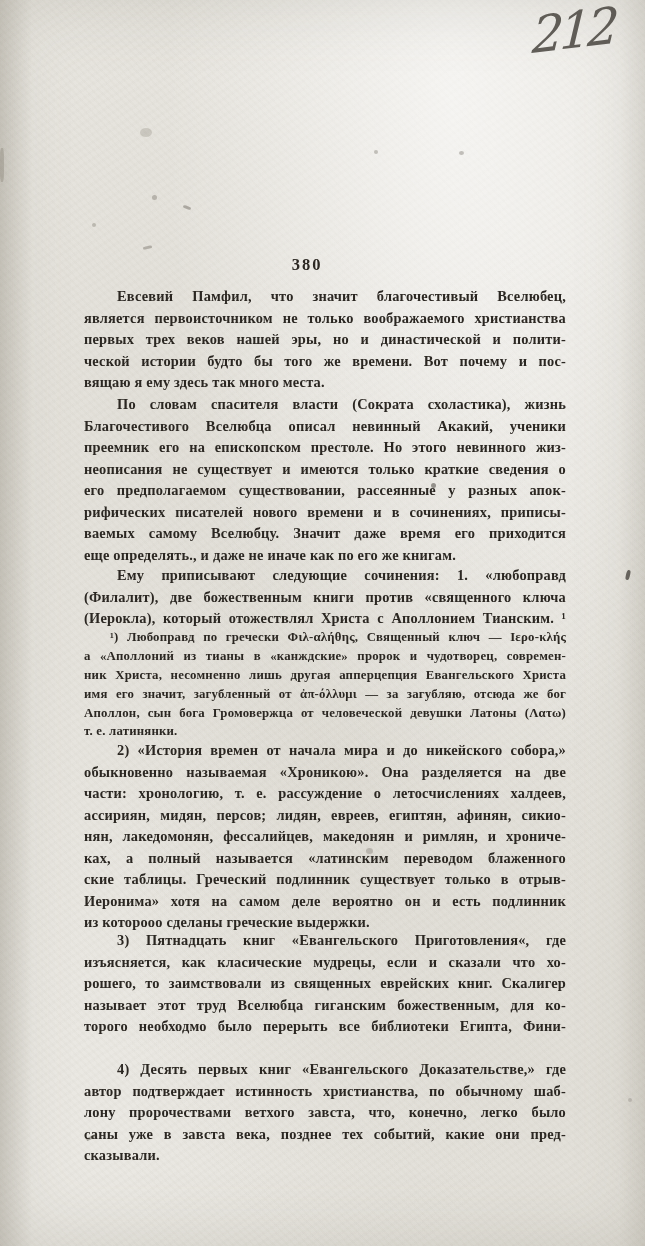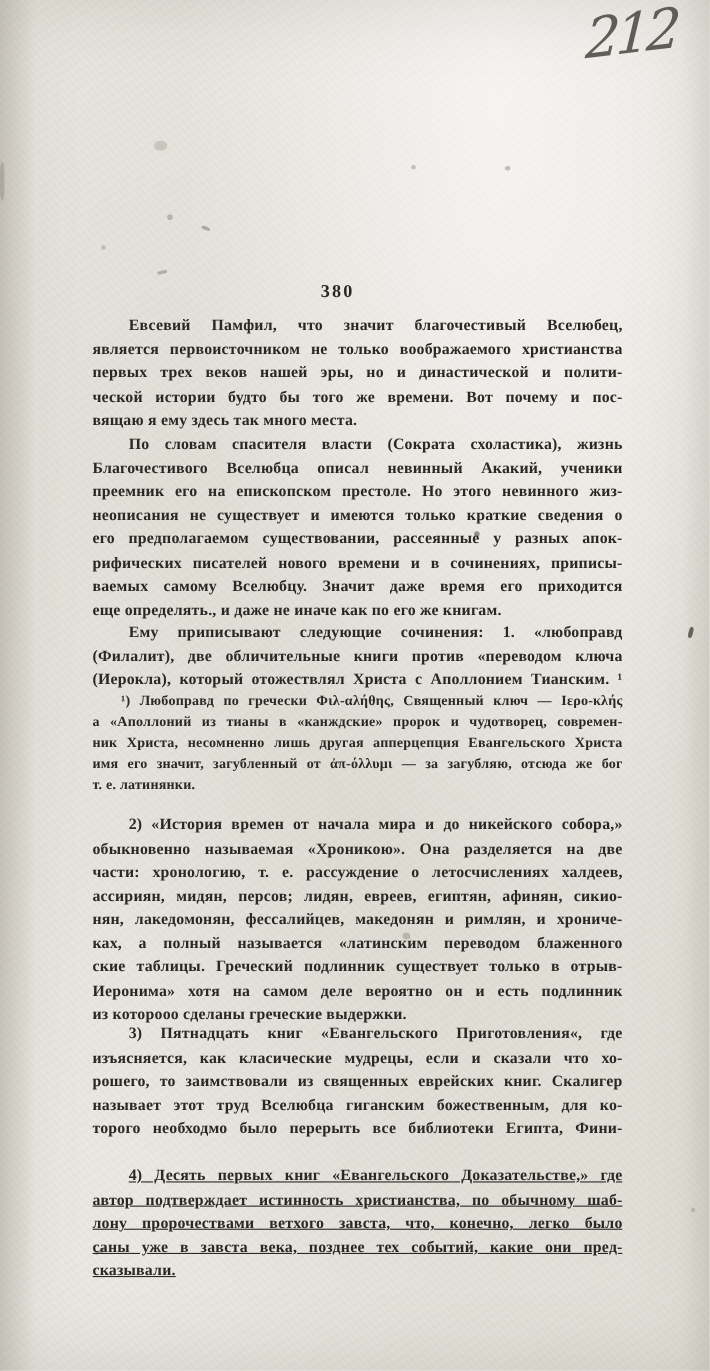--- a/index.html
+++ b/index.html
@@ -49,21 +49,21 @@
 
   .fn .ln { font-size:12.8px; line-height:18.9px; height:18.9px; }
   .fn .ln.ind { padding-left:26px; }
 
   .p1 { top:286px; }
   .p2 { top:394px; }
   .p3 { top:565px; }
   .fn { top:628px; }
   .p4 { top:740px; }
   .p5 { top:930px; }
-  .p6 { top:1059px;text-decoration:underline; }
+  .p6 { top:1059px; }
   .p7 { top:1189px; }
 
   .speck { position:absolute; background:rgba(55,50,42,0.4); border-radius:50%; }
   .sp1  { left:626px; top:570px; width:4px;  height:10px; transform:rotate(14deg); background:rgba(40,36,30,0.65); border-radius:40%; }
   .sp2  { left:431px; top:483px; width:5px;  height:5px;  background:rgba(45,40,34,0.45); }
   .sp3  { left:298px; top:488px; width:9px;  height:6px;  background:rgba(80,74,62,0.18); }
   .sp4  { left:366px; top:848px; width:7px;  height:6px;  background:rgba(70,64,54,0.25); }
   .sp5  { left:86px;  top:1136px; width:11px; height:3px; transform:rotate(-28deg); background:rgba(60,55,46,0.38); border-radius:30%; }
   .sp6  { left:0px;   top:148px; width:4px;  height:34px; background:rgba(90,84,70,0.22); border-radius:30%; }
   .sp7  { left:140px; top:128px; width:12px; height:9px;  background:rgba(95,88,74,0.20); }
@@ -98,29 +98,30 @@
     <div class="ln">преемник его на епископском престоле. Но этого невинного жиз-</div>
     <div class="ln">неописания не существует и имеются только краткие сведения о</div>
     <div class="ln">его предполагаемом существовании, рассеянные у разных апок-</div>
     <div class="ln">рифических писателей нового времени и в сочинениях, приписы-</div>
     <div class="ln">ваемых самому Вселюбцу. Значит даже время его приходится</div>
     <div class="ln end">еще определять., и даже не иначе как по его же книгам.</div>
   </div>
 
   <div class="para p3">
     <div class="ln ind">Ему приписывают следующие сочинения: 1. «любоправд</div>
-    <div class="ln">(Филалит), две обличительные книги против «переводом ключа</div>
+    <div class="ln">(Филалит), две божественным книги против «священного ключа</div>
     <div class="ln">(Иерокла), который отожествлял Христа с Аполлонием Тианским. ¹</div>
   </div>
 
   <div class="para fn">
     <div class="ln ind">¹) Любоправд по гречески Φιλ-αλήθης, Священный ключ — Ιερο-κλής</div>
     <div class="ln">а «Аполлоний из тианы в «канждские» пророк и чудотворец, современ-</div>
     <div class="ln">ник Христа, несомненно лишь другая апперцепция Евангельского Христа</div>
     <div class="ln">имя его значит, загубленный от ἀπ-όλλυμι — за загубляю, отсюда же бог</div>
+    <div class="ln">Аполлон, сын бога Громовержца от человеческой девушки Латоны (Λατω)</div>
     <div class="ln end">т. е. латинянки.</div>
   </div>
 
   <div class="para p4">
     <div class="ln ind">2) «История времен от начала мира и до никейского собора,»</div>
     <div class="ln">обыкновенно называемая «Хроникою». Она разделяется на две</div>
     <div class="ln">части: хронологию, т. е. рассуждение о летосчислениях халдеев,</div>
     <div class="ln">ассириян, мидян, персов; лидян, евреев, египтян, афинян, сикио-</div>
     <div class="ln">нян, лакедомонян, фессалийцев, македонян и римлян, и хрониче-</div>
     <div class="ln">ках, а полный называется «латинским переводом блаженного</div>

